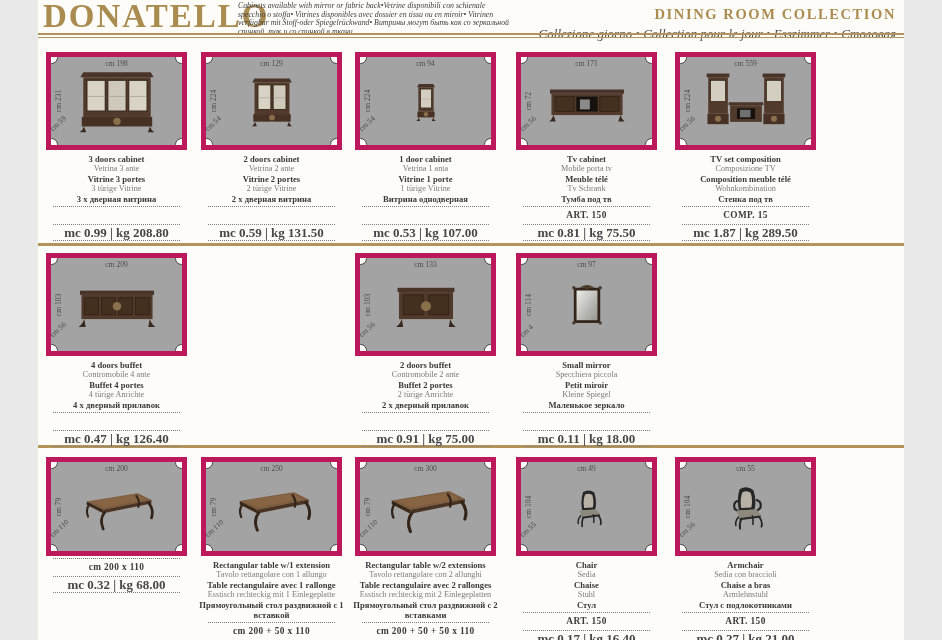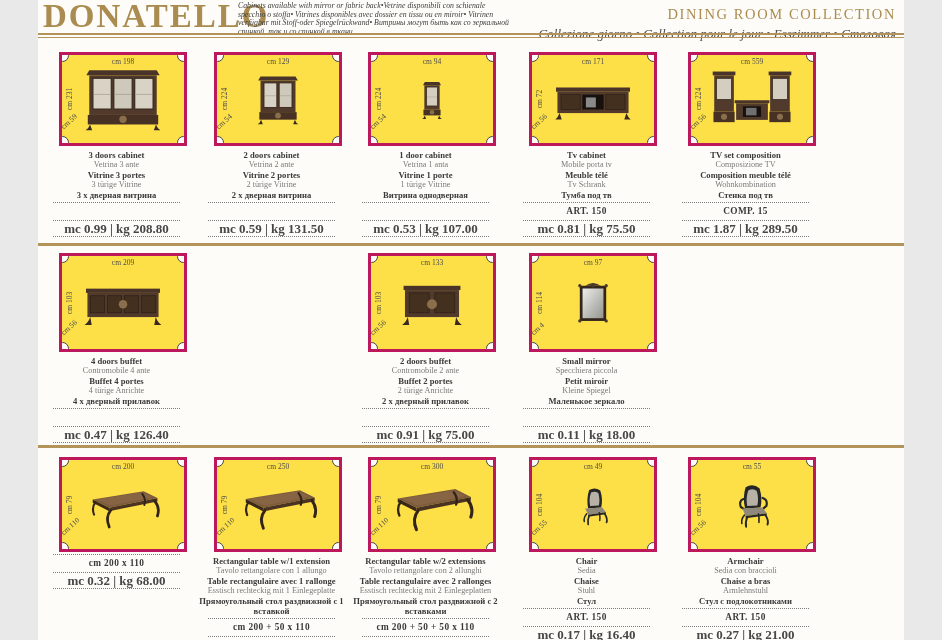--- a/index.html
+++ b/index.html
@@ -3,30 +3,30 @@
 <meta charset="utf-8">
 <style>
   html,body{margin:0;padding:0;}
   body{font-family:"Liberation Serif", serif; background:#e9e9e9;}
   #page{position:relative; width:866px; height:640px; background:#fdfcf8; overflow:hidden; margin:0 auto;}
 
   
   #brand{position:absolute; left:5px; top:-2px; font-size:33px; font-weight:700; letter-spacing:2px; color:var(--gold);}
   #note{position:absolute; left:200px; top:2px; width:272px; font-style:italic; font-size:7.8px; line-height:8.6px; color:#3d3d3d;}
   #coll{position:absolute; right:8px; top:6px; text-align:right;}
-  #coll-title{font-size:14.5px; font-weight:400; letter-spacing:1.6px; color:var(--gold);}
+  #coll-title{font-size:14.5px; font-weight:700; letter-spacing:1.6px; color:var(--gold);}
   #coll-sub{font-size:13px; font-style:italic; color:#4c4c4c; margin-top:3px;}
   .rule{position:absolute; left:0; width:942px; border-top:2.5px solid var(--rule); border-bottom:1px solid var(--rule); height:1.5px;}
   #rule-top{top:33px;}
   .sep{position:absolute; left:0; width:942px; height:2.5px; background:var(--rule);}
 
   
   .row{position:absolute; left:0; width:942px;}
   .card{position:absolute; width:141px; top:0;}
-  .frame{position:relative; height:88px; background:#fde047; border:3px solid #be185d; overflow:hidden;margin-left:13px;}
+  .frame{position:relative; height:88px; background:#a3a3a3; border:5px solid #be185d; overflow:hidden;}
   .nc{position:absolute; width:11px; height:11px; background:#fdfcf8; border:1px solid #454545; border-radius:50%;}
   .nc.tl{left:-6px; top:-6px;} .nc.tr{right:-6px; top:-6px;}
   .nc.bl{left:-6px; bottom:-6px;} .nc.br{right:-6px; bottom:-6px;}
   .dim{position:absolute; font-size:7.5px; color:#4c4c4c; white-space:nowrap;}
   .dim-top{top:2px; left:0; width:100%; text-align:center;}
   .dim-left{left:3px; top:50%; transform:translateY(-50%) rotate(180deg); writing-mode:vertical-rl;}
   .dim-diag{left:3px; bottom:12px; transform:rotate(-42deg); transform-origin:left bottom;}
   .fig{position:absolute; left:0; top:8px; right:0; bottom:4px; display:flex; align-items:center; justify-content:center;}
   .names{margin:4px -4px 0; text-align:center;}
   .n-bold{font-weight:700; font-size:8.6px; line-height:10px; color:#3a3a3a;}

